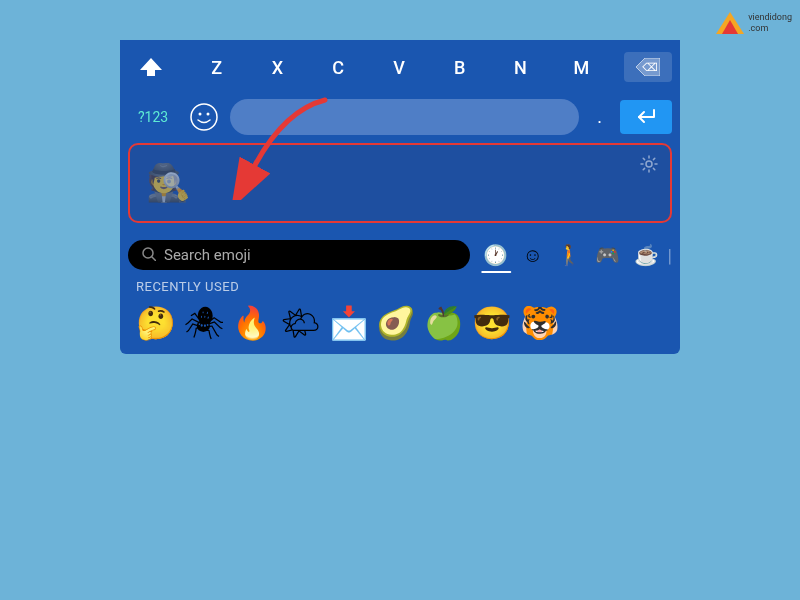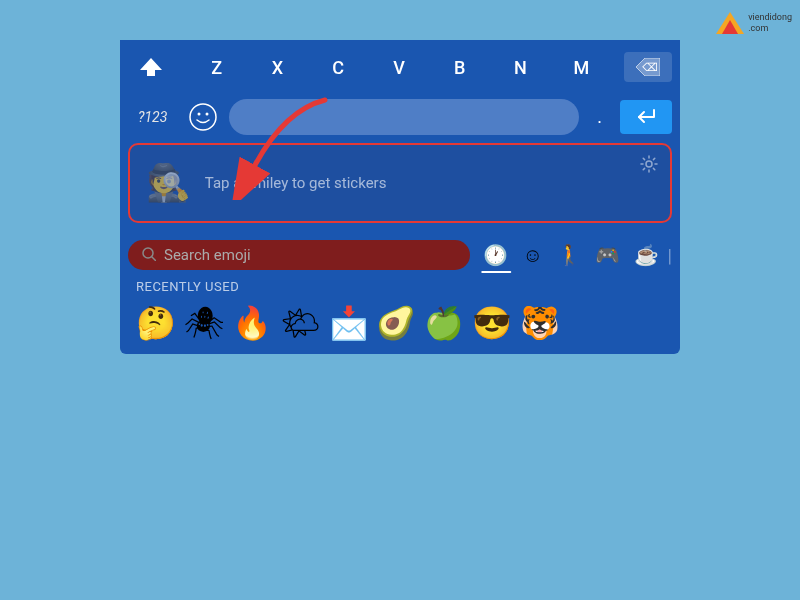--- a/index.html
+++ b/index.html
@@ -92,27 +92,26 @@
 
     
     .keyboard-second-row {
       display: flex;
       align-items: center;
       padding: 4px 8px 8px;
       gap: 8px;
     }
 
     .key-123 {
-      color: #e5e5e5;
+      color: #5eead4;
       font-size: 14px;
       padding: 8px 10px;
       border-radius: 4px;
       cursor: pointer;
       white-space: nowrap;
-      font-style: italic;
     }
 
     .key-emoji {
       background: transparent;
       border: none;
       cursor: pointer;
       display: flex;
       align-items: center;
       justify-content: center;
       padding: 4px;
@@ -185,21 +184,21 @@
     
     .emoji-search-row {
       padding: 8px 8px 4px;
       display: flex;
       align-items: center;
       gap: 8px;
     }
 
     .search-box {
       flex: 1;
-      background: #7f1d1d;
+      background: #000000;
       border-radius: 20px;
       display: flex;
       align-items: center;
       padding: 6px 14px;
       gap: 8px;
     }
 
     .search-icon {
       color: #888;
       font-size: 14px;
@@ -319,21 +318,20 @@
       <svg width="24" height="18" viewBox="0 0 24 18">
         <path d="M20 2V9H5L10 4" fill="none" stroke="white" stroke-width="2" stroke-linecap="round" stroke-linejoin="round"></path>
         <path d="M5 9L10 14" fill="none" stroke="white" stroke-width="2" stroke-linecap="round"></path>
       </svg>
     </div>
   </div>
 
   <div class="sticker-panel">
     <div class="sticker-panel-content">
       <div class="sticker-icon">🕵️</div>
-      <div class="sticker-text">Tap a smiley to get stickers</div>
     </div>
     <div class="sticker-settings">
       <svg width="18" height="18" viewBox="0 0 18 18">
         <circle cx="9" cy="9" r="3" fill="none" stroke="rgba(255,255,255,0.5)" stroke-width="1.5"></circle>
         <path d="M9 1v2M9 15v2M1 9h2M15 9h2M3.2 3.2l1.4 1.4M13.4 13.4l1.4 1.4M3.2 14.8l1.4-1.4M13.4 4.6l1.4-1.4" stroke="rgba(255,255,255,0.5)" stroke-width="1.5" stroke-linecap="round"></path>
       </svg>
     </div>
   </div>
 
   <div class="emoji-search-row">

